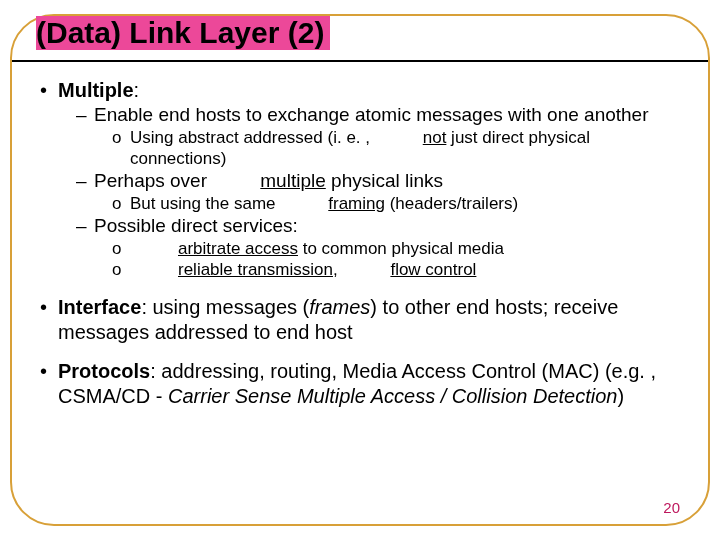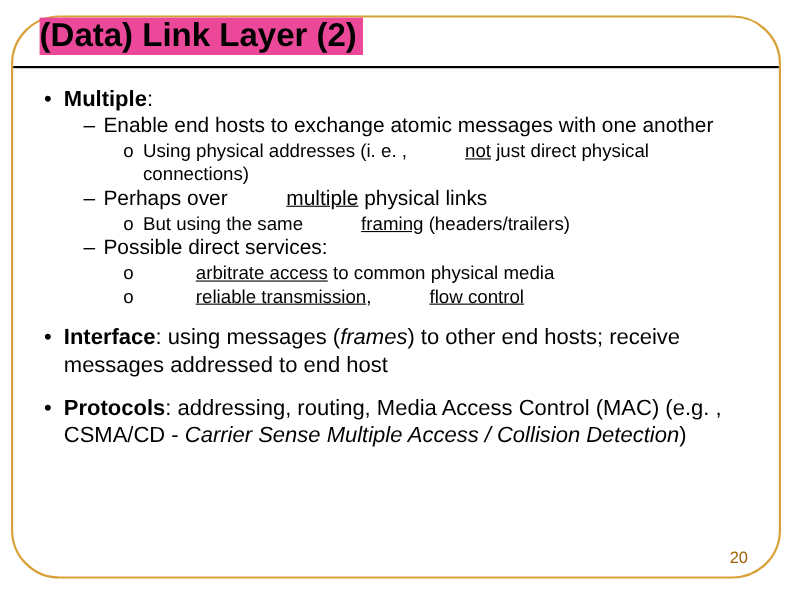--- a/index.html
+++ b/index.html
@@ -58,21 +58,21 @@
   .b3-o { width: 18px; flex: 0 0 18px; }
   .b3-text { flex: 1; }
   .gap { height: 14px; }
   .u { text-decoration: underline; padding-left: 48px; }
   .i { font-style: italic; text-align: center; }
   .slidenum {
     position: absolute;
     right: 40px;
     bottom: 24px;
     font-size: 15px;
-    color: #a16207;
+    color: #be185d;
   }
 </style>
 </head>
 <body>
 
 <div class="slide">
   <div class="frame"></div>
   <div class="title">(Data) Link Layer (2)</div>
   <div class="hr"></div>
 
@@ -82,21 +82,21 @@
       <span class="b1-bullet">•</span>
       <span class="b1-text"><span class="lead">Multiple</span><span>:</span></span>
     </div>
 
     <div class="b2">
       <span class="b2-dash">–</span>
       <span class="b2-text">Enable end hosts to exchange atomic messages with one another</span>
     </div>
     <div class="b3">
       <span class="b3-o">o</span>
-      <span class="b3-text"><span>Using physical addresses (i. e. , </span><span class="u">not</span><span> just direct physical connections)</span></span>
+      <span class="b3-text"><span>Using abstract addressed (i. e. , </span><span class="u">not</span><span> just direct physical connections)</span></span>
     </div>
 
     <div class="b2">
       <span class="b2-dash">–</span>
       <span class="b2-text"><span>Perhaps over </span><span class="u">multiple</span><span> physical links</span></span>
     </div>
     <div class="b3">
       <span class="b3-o">o</span>
       <span class="b3-text"><span>But using the same </span><span class="u">framing</span><span> (headers/trailers)</span></span>
     </div>

